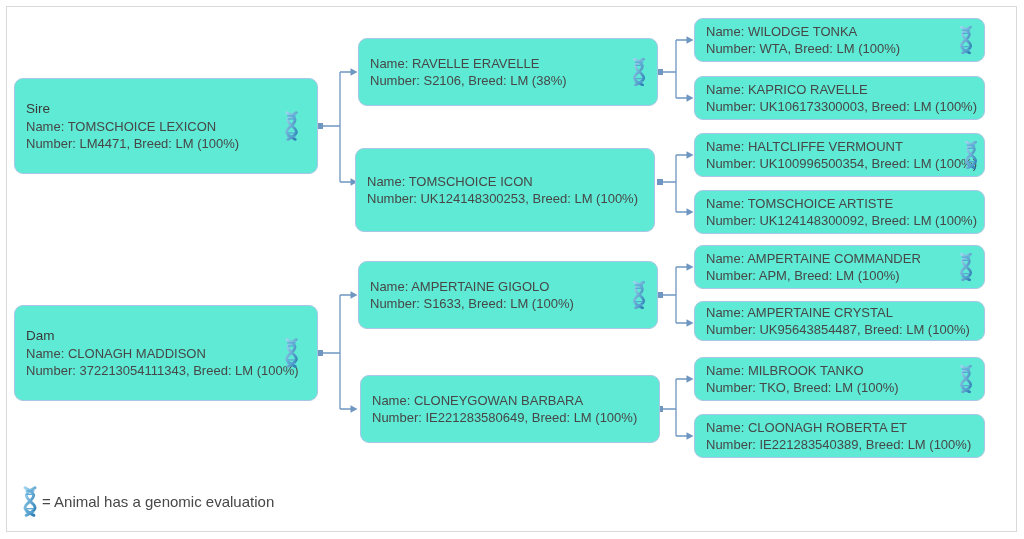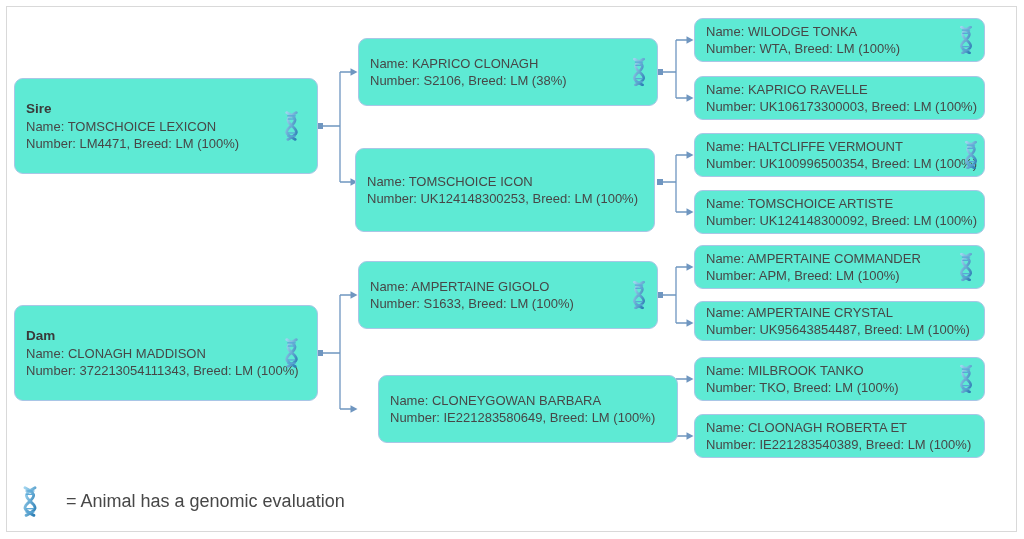--- a/index.html
+++ b/index.html
@@ -12,26 +12,26 @@
   }
   *{box-sizing:border-box;margin:0;padding:0;}
   html,body{width:1024px;height:539px;background:#fff;font-family:"Liberation Sans",sans-serif;}
   .stage{position:relative;width:1024px;height:539px;background:var(--bg);overflow:hidden;}
   .frame{position:absolute;left:6px;top:6px;width:1011px;height:526px;border:1px solid var(--frame-border);background:var(--bg);}
   .node{
     position:absolute;background:#5eead4;border:1.5px solid var(--box-border);
     border-radius:9px;display:flex;flex-direction:column;justify-content:center;
     padding:4px 34px 4px 11px;color:var(--text);font-size:13px;line-height:17px;
   }
-  .node-title{font-weight:bold;color:var(--title);font-size:13.5px;line-height:18px;}
+  .node-title{font-weight:normal;color:var(--title);font-size:13.5px;line-height:18px;}
   .node-line{white-space:nowrap;}
   .dna{position:absolute;right:7px;top:50%;transform:translateY(-50%);width:22px;height:29px;}
   .gen0 .dna{width:23px;height:30px;right:14px;}
   .connectors{position:absolute;left:0;top:0;width:1024px;height:539px;pointer-events:none;}
-  .legend{position:absolute;left:18px;top:486px;display:flex;align-items:center;gap:24px;color:var(--text);font-size:18px;}
+  .legend{position:absolute;left:18px;top:486px;display:flex;align-items:center;gap:0;color:var(--text);font-size:15px;}
   .legend .dna-wrap{width:24px;height:31px;display:inline-block;}
 </style>
 </head>
 <body>
 
 <div class="stage">
   <div class="frame"></div>
 
   <svg width="0" height="0" style="position:absolute" aria-hidden="true">
     <defs>
@@ -94,38 +94,38 @@
   <div class="node gen0" style="left:14px;top:305px;width:304px;height:96px">
     <div class="node-title">Dam</div>
     <div class="node-line">Name: CLONAGH MADDISON</div>
     <div class="node-line">Number: 372213054111343, Breed: LM (100%)</div>
     <svg class="dna">
         <use href="#dna"></use>
       </svg>
   </div>
 
   <div class="node" style="left:358px;top:38px;width:300px;height:68px">
-    <div class="node-line">Name: KAPRICO CLONAGH</div>
+    <div class="node-line">Name: RAVELLE ERAVELLE</div>
     <div class="node-line">Number: S2106, Breed: LM (38%)</div>
     <svg class="dna">
         <use href="#dna"></use>
       </svg>
   </div>
   <div class="node" style="left:355px;top:148px;width:300px;height:84px">
     <div class="node-line">Name: TOMSCHOICE ICON</div>
     <div class="node-line">Number: UK124148300253, Breed: LM (100%)</div>
   </div>
   <div class="node" style="left:358px;top:261px;width:300px;height:68px">
     <div class="node-line">Name: AMPERTAINE GIGOLO</div>
     <div class="node-line">Number: S1633, Breed: LM (100%)</div>
     <svg class="dna">
         <use href="#dna"></use>
       </svg>
   </div>
-  <div class="node" style="left:378px;top:375px;width:300px;height:68px">
+  <div class="node" style="left:360px;top:375px;width:300px;height:68px">
     <div class="node-line">Name: CLONEYGOWAN BARBARA</div>
     <div class="node-line">Number: IE221283580649, Breed: LM (100%)</div>
   </div>
 
   <div class="node" style="left:694px;top:18px;width:291px;height:44px;padding-right:30px">
     <div class="node-line">Name: WILODGE TONKA</div>
     <div class="node-line">Number: WTA, Breed: LM (100%)</div>
     <svg class="dna">
         <use href="#dna"></use>
       </svg>

